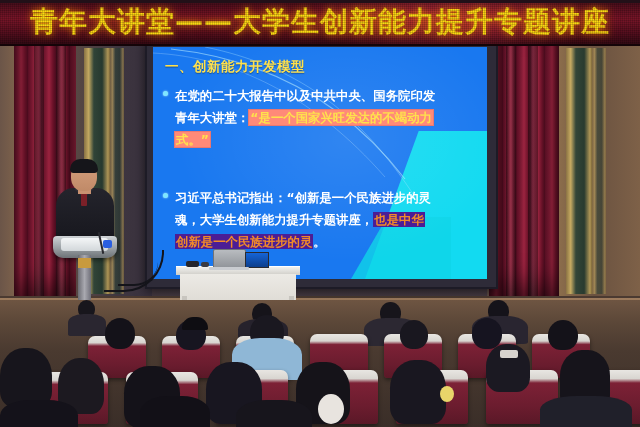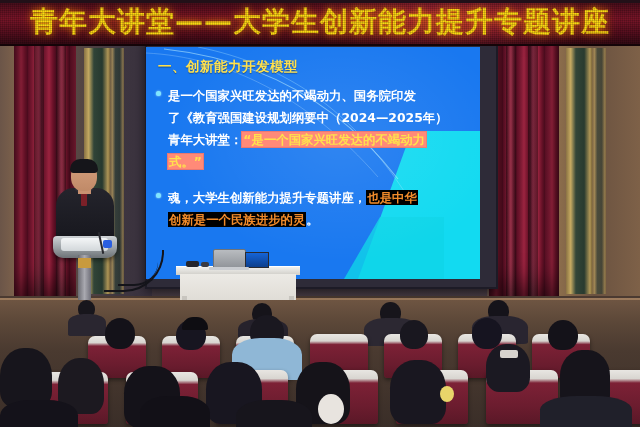--- a/index.html
+++ b/index.html
@@ -38,21 +38,21 @@
     opacity:.95;}
 
   
   .floor{position:absolute;left:0;top:298px;width:640px;height:62px;
     background:linear-gradient(180deg,#9d7b5d 0%,#8d6c50 30%,#7c5e45 70%,#6d5240 100%);}
   .floor-edge{position:absolute;left:0;top:296px;width:640px;height:5px;background:#4b3a31;}
 
   
   .screen-frame{position:absolute;left:145px;top:41px;width:349px;height:244px;
     background:#2e2b38;border:2px solid #1d1b26;box-shadow:0 2px 10px rgba(0,0,0,.6);}
-  .slide{position:absolute;left:146px;top:47px;width:334px;height:232px;
+  .slide{position:absolute;left:153px;top:47px;width:334px;height:232px;
     background:#1978f0;overflow:hidden;}
   .slide-glow{position:absolute;inset:0;
     background:radial-gradient(ellipse at 58% 40%,rgba(255,255,255,.10),rgba(0,0,0,0) 62%);}
   
   .wedge{position:absolute;right:0;top:84px;width:122px;height:148px;
     background:#12dff0;
     clip-path:polygon(44% 0%,100% 0%,100% 100%,0% 100%);opacity:.95;}
   .wedge2{position:absolute;right:36px;top:170px;width:100px;height:62px;
     background:#0fd4e8;clip-path:polygon(36% 0%,100% 0%,100% 100%,0% 100%);opacity:.8;}
   
@@ -67,21 +67,21 @@
     font-size:12.4px;font-weight:bold;line-height:22px;
     font-family:"DejaVu Sans","Liberation Sans",sans-serif;}
   .bullet-block.b1{top:38px;}
   .bullet-block.b2{top:140px;}
   .dot{position:absolute;left:0px;top:6px;width:5px;height:5px;border-radius:50%;
     background:#7fe6ff;box-shadow:0 0 2px #bff3ff;}
   .line{display:block;padding-left:12px;white-space:nowrap;}
   .line.ind{padding-left:12px;}
   .hl-pink{background:#ff8a78;color:#ffe14d;padding:0 1px;
     box-shadow:0 0 0 1px rgba(255,120,100,.9);}
-  .hl-cream{background:#000000;color:#f08a2a;padding:0 1px;}
+  .hl-cream{background:#4c1d95;color:#f08a2a;padding:0 1px;}
 
   
   .podium-col{position:absolute;left:78px;top:255px;width:13px;height:62px;
     background:linear-gradient(90deg,#6b6b72,#a9a9b0,#70707a);}
   .podium-top{position:absolute;left:53px;top:236px;width:64px;height:22px;border-radius:4px 4px 10px 10px;
     background:linear-gradient(180deg,#cfd3d6 0%,#9aa0a4 55%,#6d7276 100%);
     box-shadow:0 2px 5px rgba(0,0,0,.5);}
   .podium-inner{position:absolute;left:61px;top:238px;width:47px;height:13px;border-radius:3px;
     background:linear-gradient(180deg,#f4f6f7,#d2d7da);}
   .podium-base{position:absolute;left:66px;top:313px;width:36px;height:9px;
@@ -187,28 +187,28 @@
       <path d="M18 2 C 110 12, 190 52, 252 132" stroke="rgba(190,240,255,.55)" stroke-width="1.1" fill="none"></path>
       <path d="M52 0 C 140 18, 205 62, 262 150" stroke="rgba(170,230,255,.35)" stroke-width="1" fill="none"></path>
       <path d="M0 6 C 80 10, 160 48, 232 130" stroke="rgba(210,245,255,.25)" stroke-width="1" fill="none"></path>
     </svg>
     <div class="slide-glow"></div>
 
     <div class="slide-title">一、创新能力开发模型</div>
 
     <div class="bullet-block b1">
       <span class="dot"></span>
-      <span class="line">是一个国家兴旺发达的不竭动力、国务院印发</span>
-      <span class="line ind">了《教育强国建设规划纲要中（2024—2025年）</span>
+      <span class="line">在党的二十大报告中以及中共中央、国务院印发</span>
       <span class="line ind"><span>青年大讲堂：</span><span class="hl-pink">“是一个国家兴旺发达的不竭动力</span></span>
       <span class="line ind"><span class="hl-pink">式。”</span></span>
     </div>
 
     <div class="bullet-block b2">
       <span class="dot"></span>
+      <span class="line">习近平总书记指出：“创新是一个民族进步的灵</span>
       <span class="line ind"><span>魂，大学生创新能力提升专题讲座，</span><span class="hl-cream">也是中华</span></span>
       <span class="line ind"><span class="hl-cream">创新是一个民族进步的灵</span><span>。</span></span>
     </div>
   </div>
 
   <div class="table-top"></div>
   <div class="table-body"></div>
   <div class="table-leg-l"></div>
   <div class="table-leg-r"></div>
   <div class="laptop-sc"></div>

